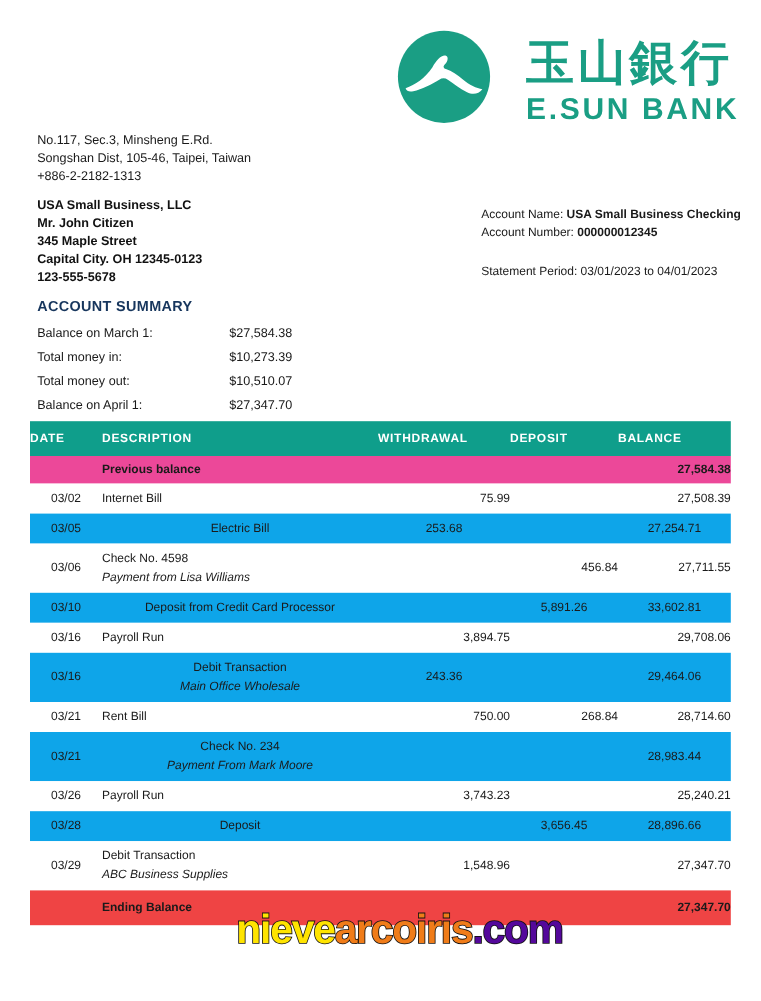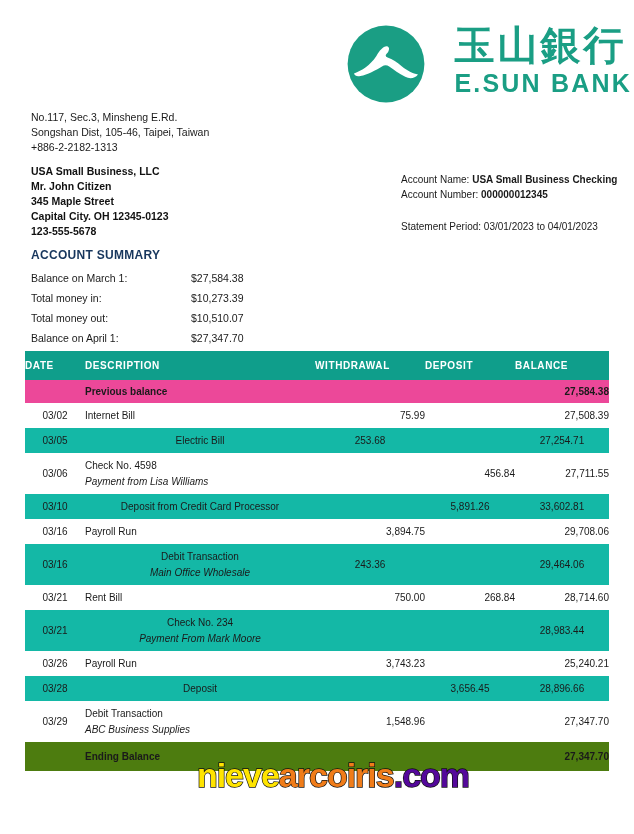--- a/index.html
+++ b/index.html
@@ -13,23 +13,23 @@
     position: relative;
     font-family: "Liberation Sans", sans-serif;
     color: #1a1a1a;
     overflow: hidden;
   }
 
   
   .logo-block {
     position: absolute;
     top: 24px;
-    right: 2px;
+    right: 18px;
     display: flex;
-    align-items: flex-start;
+    align-items: flex-end;
     gap: 28px;
   }
   .logo-mark {
     width: 80px;
     height: 80px;
     flex: 0 0 80px;
   }
   .logo-text {
     display: flex;
     flex-direction: column;
@@ -140,30 +140,30 @@
     vertical-align: middle;
     color: #1a1a1a;
     font-size: 10px;
   }
   td.c-date { text-align: center; width: 60px; }
   td.c-desc { padding-left: 14px; }
   td.c-wd   { text-align: right; padding-right: 24px; }
   td.c-dep  { text-align: right; padding-right: 18px; }
   td.c-bal  { text-align: right; padding-right: 10px; }
 
-  tr.alt td { background: #14b8a6; text-align: center; }
+  tr.alt td { background: #0ea5e9; text-align: center; }
   tr.plain td { background: #ffffff; }
 
   tr.prev-row td {
     background: #ec4899;
     font-weight: 700;
     padding: 6px 0;
   }
   tr.end-row td {
-    background: #4d7c0f;
+    background: #ef4444;
     font-weight: 700;
     padding: 9px 0;
   }
 
   .desc-main { display: block; }
   .desc-sub {
     display: block;
     font-style: italic;
     margin-top: 5px;
   }

